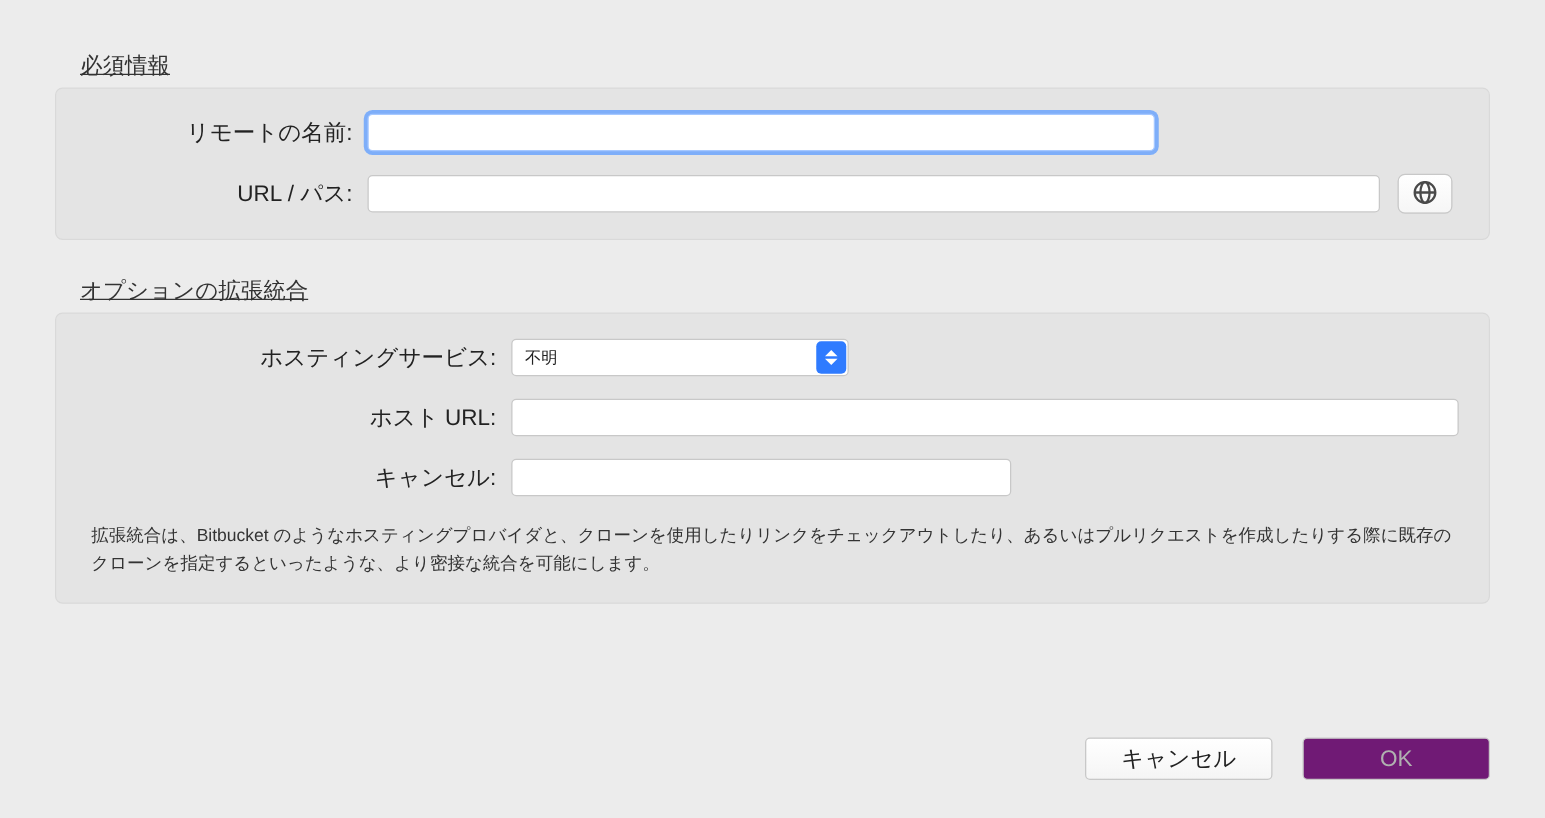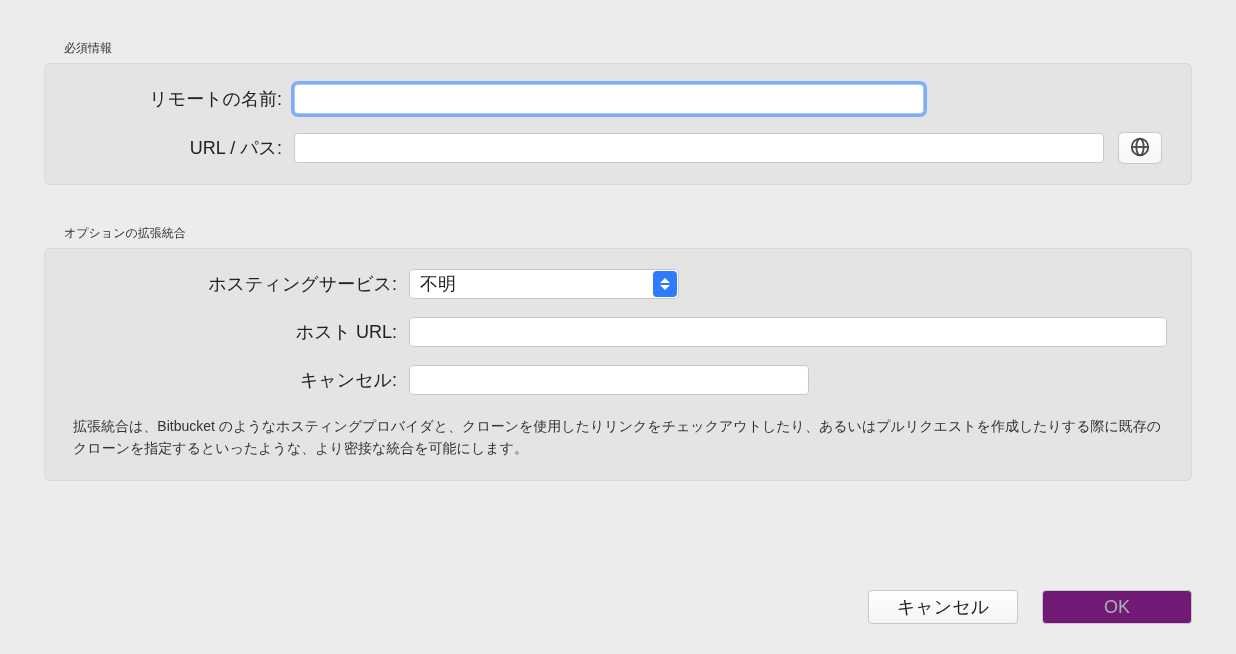--- a/index.html
+++ b/index.html
@@ -8,31 +8,32 @@
       background: #ececec;
       font-family: -apple-system, "Helvetica Neue", Arial, sans-serif;
       font-size: 18px;
       color: #222;
       position: relative;
     }
     .page {
       padding: 40px 44px 0 44px;
     }
     .section-title {
-      font-size: 12px;
+      font-size: 18px;
       color: #333;
       margin: 0 0 6px 20px;
+      text-decoration: underline;
     }
     .panel {
       background: #e4e4e4;
       border: 1px solid #d9d9d9;
       border-radius: 6px;
       padding: 20px 24px;
     }
-    .panel-required { margin-bottom: 40px; }
+    .panel-required { margin-bottom: 28px; }
     .form-row {
       display: flex;
       align-items: center;
       margin-bottom: 18px;
     }
     .form-row:last-child { margin-bottom: 0; }
     .label {
       width: 225px;
       text-align: right;
       padding-right: 12px;
@@ -79,21 +80,21 @@
     }
     .select-field {
       width: 100%;
       height: 100%;
       border: 1px solid #c8c8c8;
       border-radius: 4px;
       background: #fff;
       display: flex;
       align-items: center;
       padding-left: 10px;
-      font-size: 18px;
+      font-size: 13px;
       color: #222;
       cursor: pointer;
     }
     .select-arrows {
       position: absolute;
       top: 2px;
       right: 2px;
       bottom: 2px;
       width: 24px;
       background: #2f7bff;

